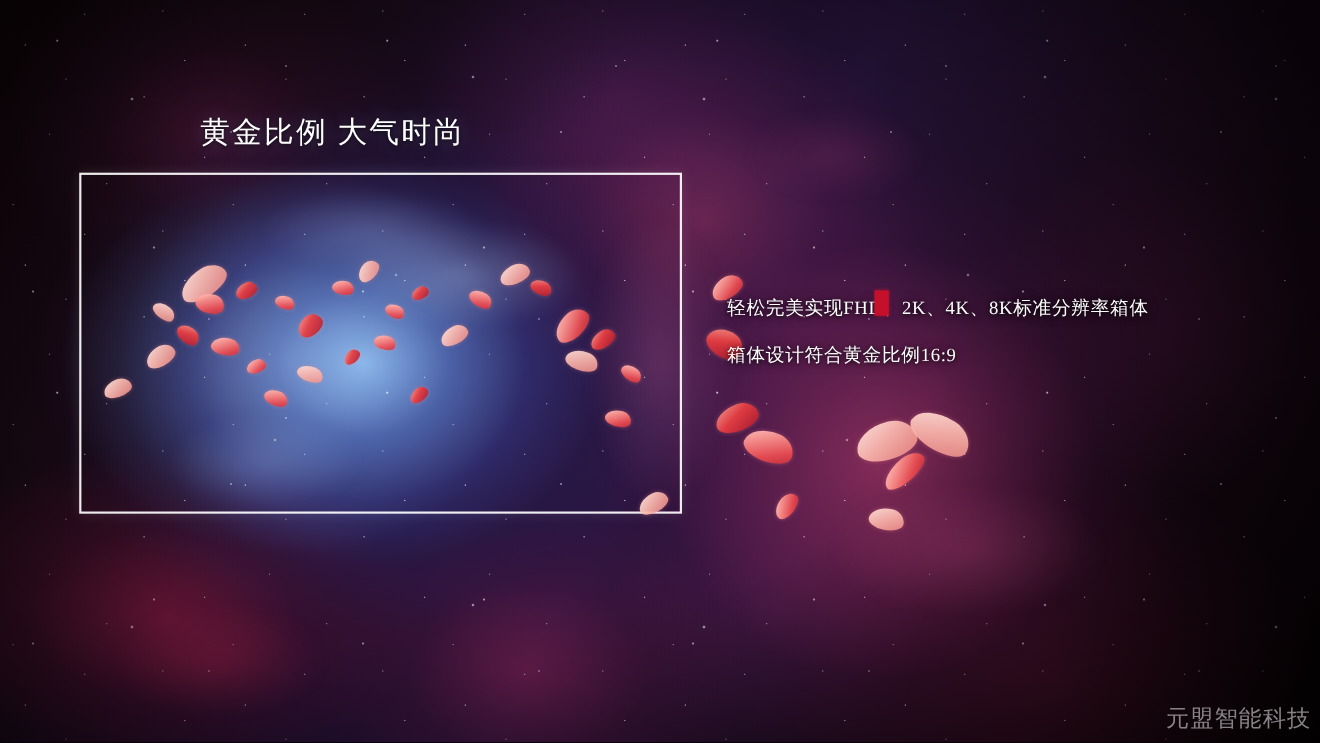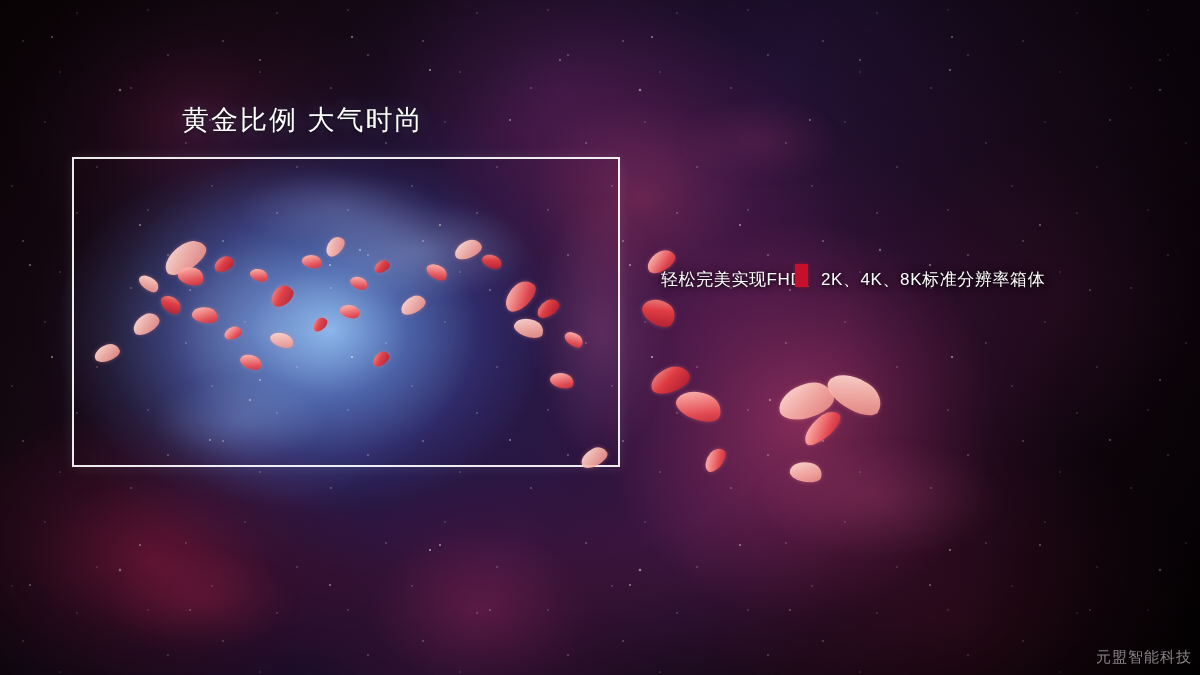--- a/index.html
+++ b/index.html
@@ -6,21 +6,21 @@
     margin: 0;
     padding: 0;
     background: #000;
   }
   #slide {
     position: relative;
     width: 1200px;
     height: 675px;
     overflow: hidden;
     background: #0a0508;
-    font-family: Liberation Sans, sans-serif;
+    font-family: Liberation Serif, serif;
   }
 
   
   .bg-base {
     position: absolute;
     inset: 0;
     background:
       radial-gradient(ellipse 360px 300px at 330px 330px,
         rgba(150,200,255,0.85) 0%,
         rgba(90,130,215,0.62) 22%,
@@ -197,21 +197,21 @@
     top: 6px;
     width: 13px;
     height: 23px;
     background: #c4102a;
     box-shadow: 0 0 3px rgba(200,20,45,0.7);
   }
   .watermark {
     position: absolute;
     right: 8px;
     bottom: 8px;
-    font-size: 15px;
+    font-size: 21px;
     letter-spacing: 1px;
     color: rgba(168,162,166,0.80);
     white-space: nowrap;
   }
 </style>
 </head>
 <body>
 
 <div id="slide">
 
@@ -266,17 +266,18 @@
     <div class="petal pale" style="left:506px; top:290px; width:28px; height:17px; transform:rotate(-26deg);"></div>
   </div>
 
   <div class="slide-title">黄金比例   大气时尚</div>
 
   <div class="body-block">
     <div class="body-line" style="position:relative;">
       <span class="caret-mark"></span>
       <span>轻松完美实现FHD、2K、4K、8K标准分辨率箱体</span>
     </div>
+    <div class="body-line">箱体设计符合黄金比例16:9</div>
   </div>
 
   <div class="watermark">元盟智能科技</div>
 
 </div>
 
 </body></html>

